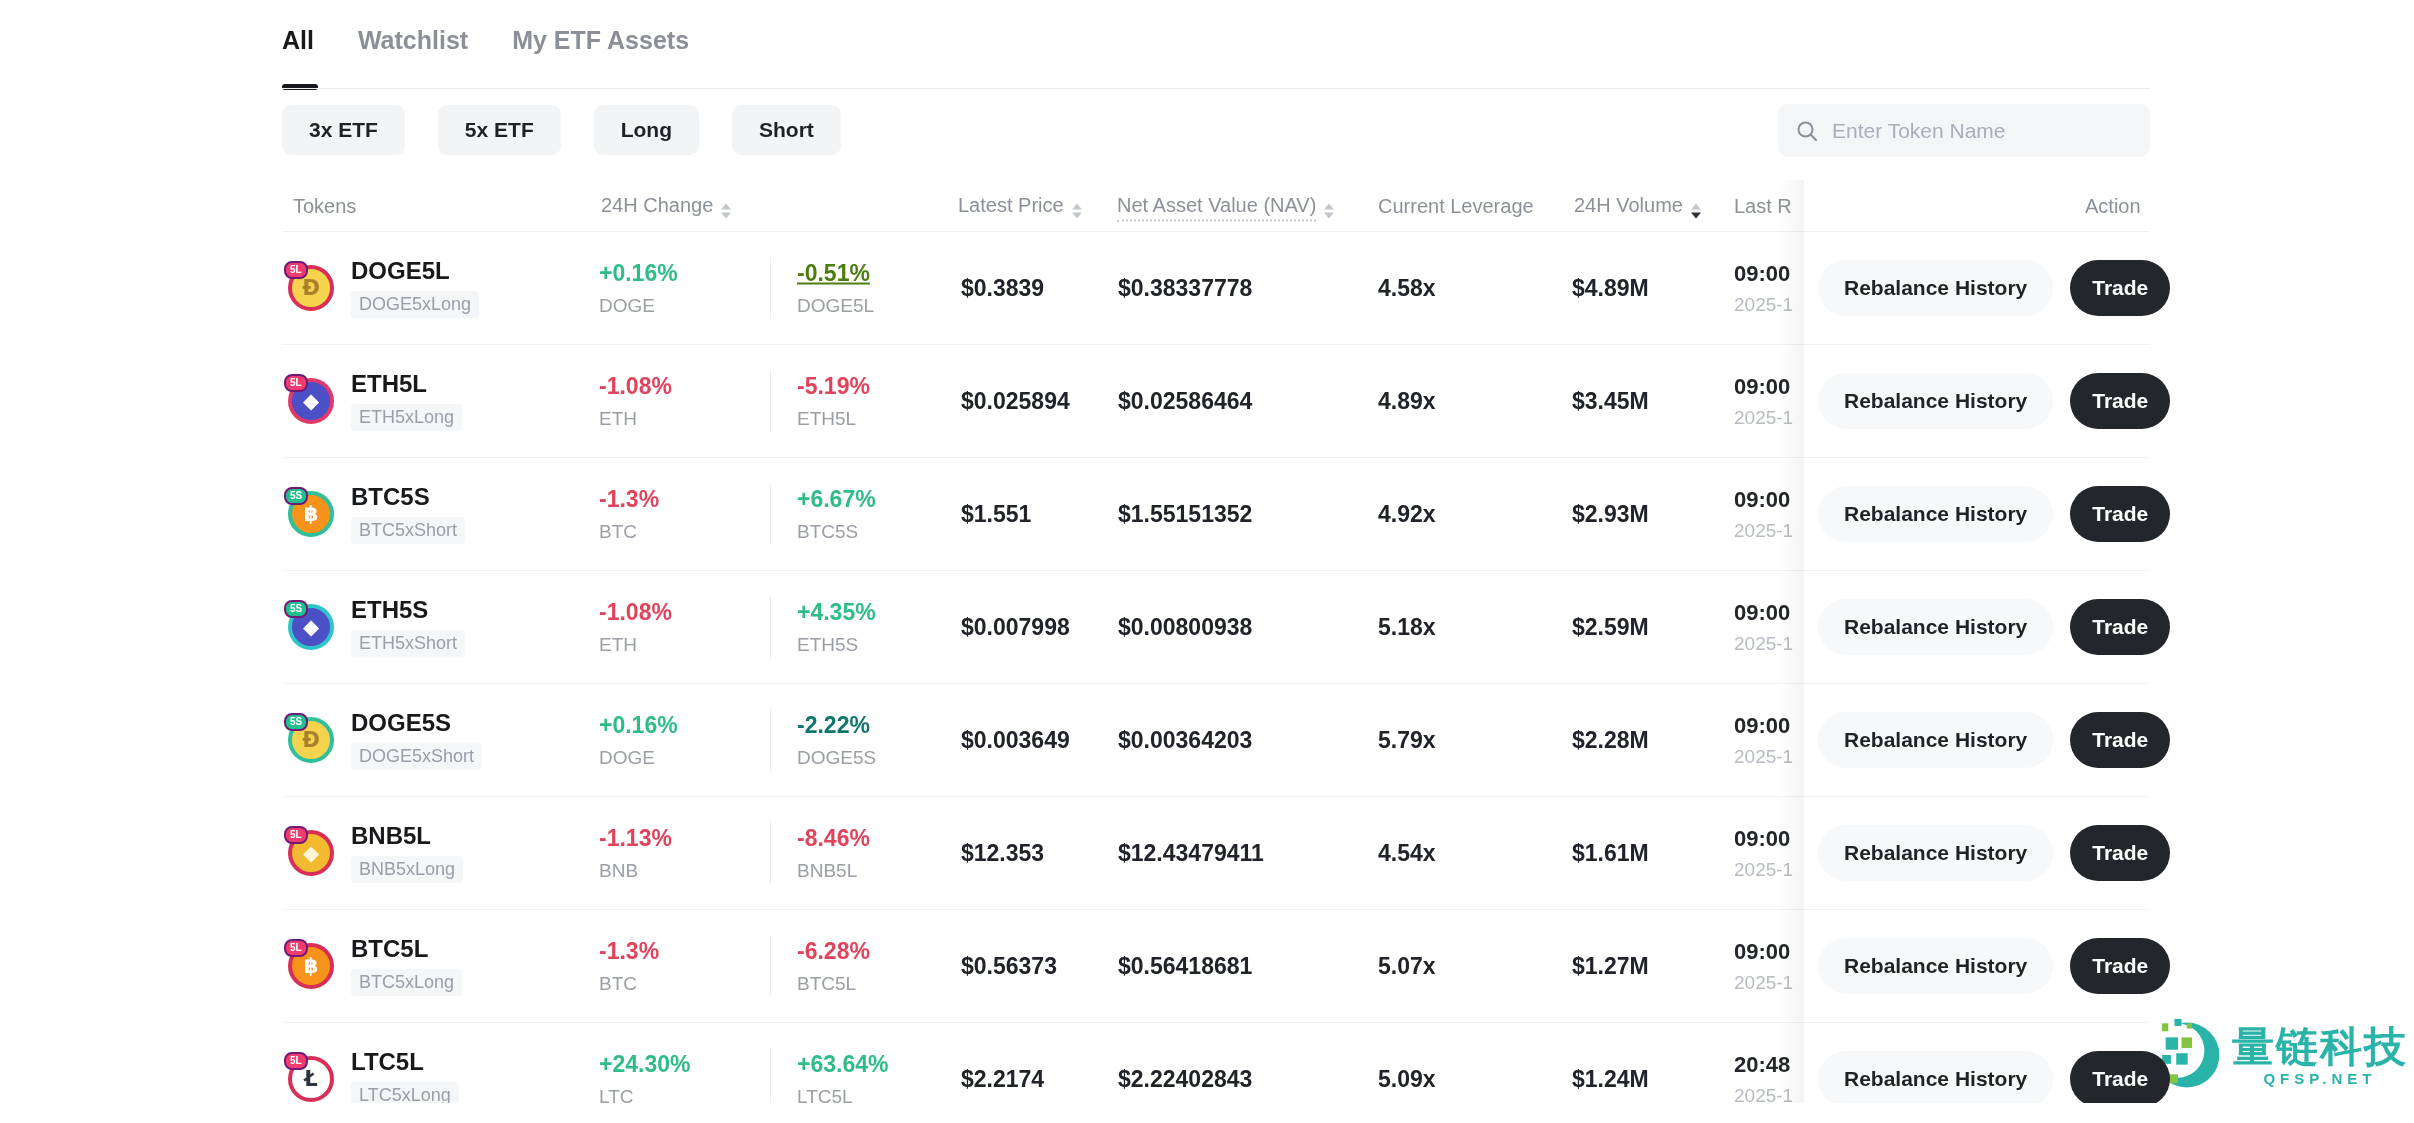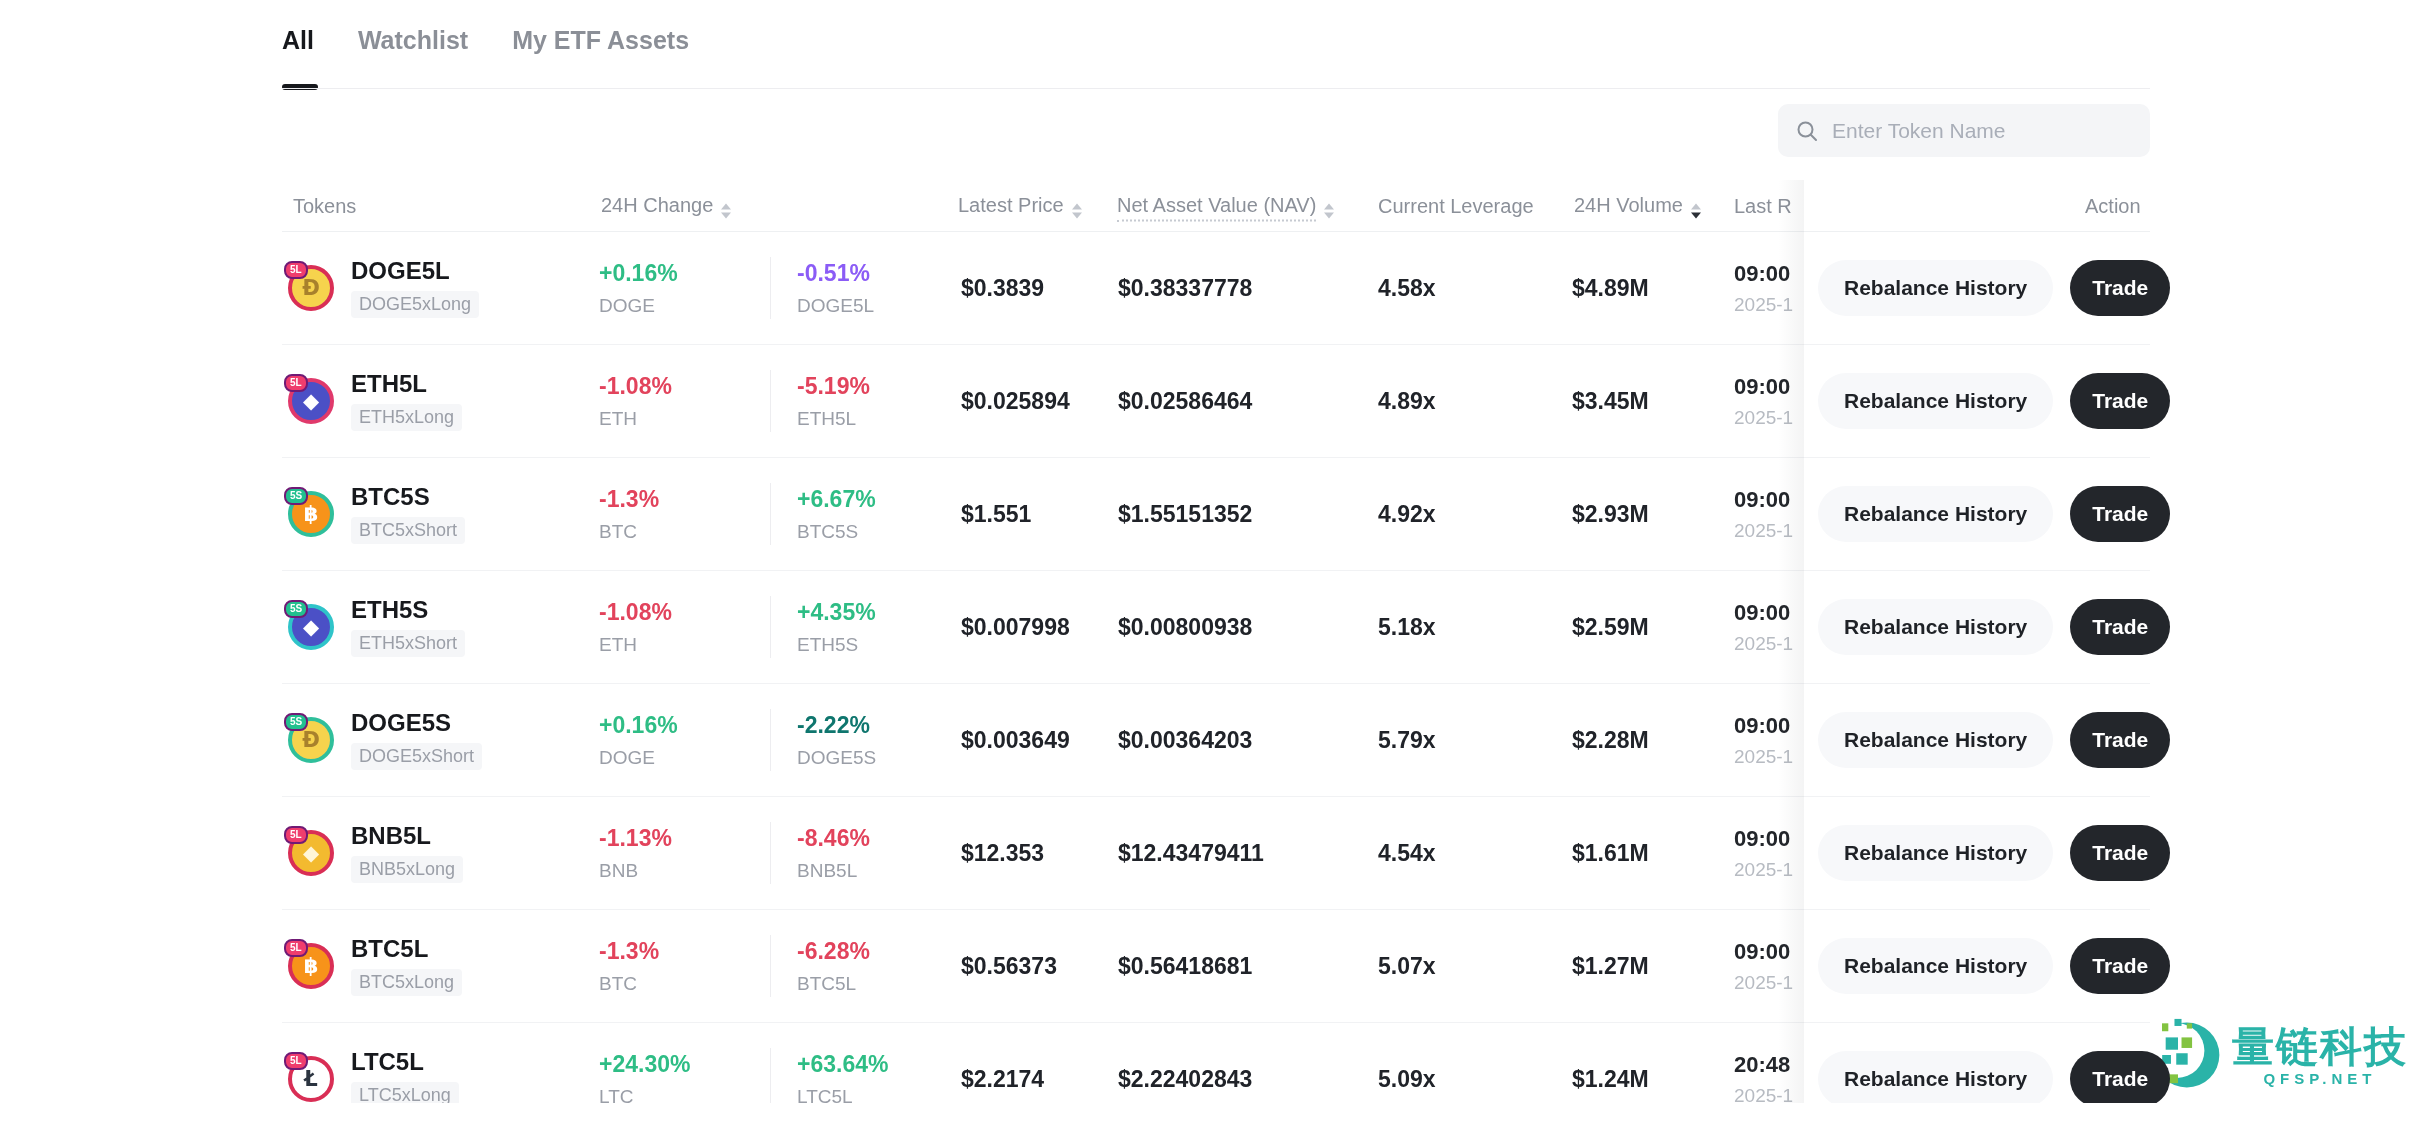--- a/index.html
+++ b/index.html
@@ -88,20 +88,26 @@
 <div class="page">
 
   <div class="tabs">
     <div class="tab active">All</div>
     <div class="tab">Watchlist</div>
     <div class="tab">My ETF Assets</div>
   </div>
   <div class="tab-underline"></div>
   <div class="tabs-divider"></div>
 
+  <div class="filters">
+    <div class="chip">3x ETF</div>
+    <div class="chip">5x ETF</div>
+    <div class="chip">Long</div>
+    <div class="chip">Short</div>
+  </div>
 
   <div class="search">
     <svg width="22" height="22" viewBox="0 0 22 22">
       <circle cx="9.5" cy="9.5" r="7" fill="none" stroke="#8a9099" stroke-width="2"></circle>
       <line x1="14.8" y1="14.8" x2="20" y2="20" stroke="#8a9099" stroke-width="2" stroke-linecap="round"></line>
     </svg>
     <input type="text" placeholder="Enter Token Name" style="">
   </div>
 
   <div class="table">
@@ -139,21 +145,21 @@
           <div class="tok-name">DOGE5L</div>
           <span class="tok-tag">DOGE5xLong</span>
         </div>
       </div>
       <div class="chg chg1">
         <div class="val c1v" style="color: rgb(46, 189, 133);">+0.16%</div>
         <div class="lbl">DOGE</div>
       </div>
       <div class="chg-div"></div>
       <div class="chg chg2">
-        <div class="val c2v" style="color: #8b5cf6;">-0.51%</div>
+        <div class="val c2v" style="color: #4d7c0f; text-decoration: underline;">-0.51%</div>
         <div class="lbl">DOGE5L</div>
       </div>
       <div class="num cell-price">$0.3839</div>
       <div class="num cell-nav">$0.38337778</div>
       <div class="num cell-lev">4.58x</div>
       <div class="num cell-vol">$4.89M</div>
       <div class="time">
         <div class="t">09:00</div>
         <div class="d">2025-1</div>
       </div>

